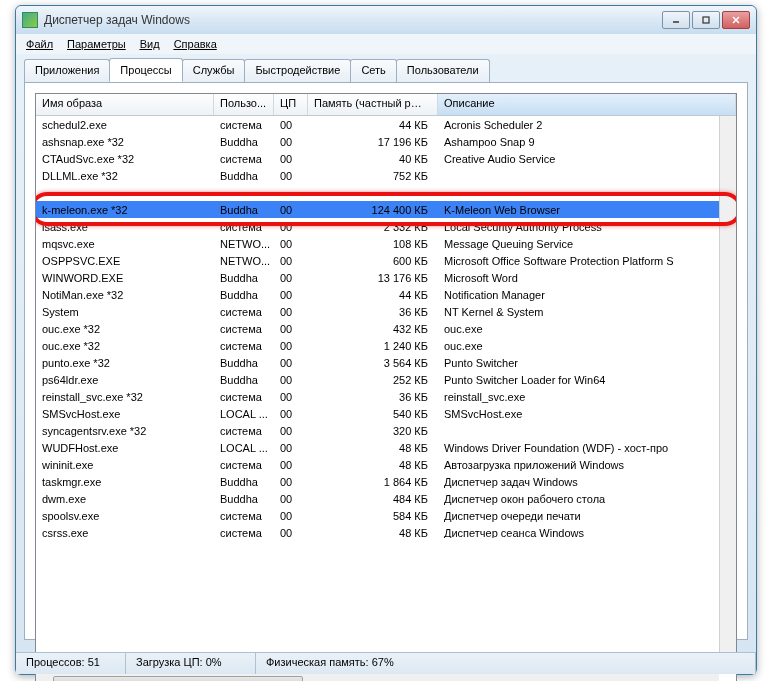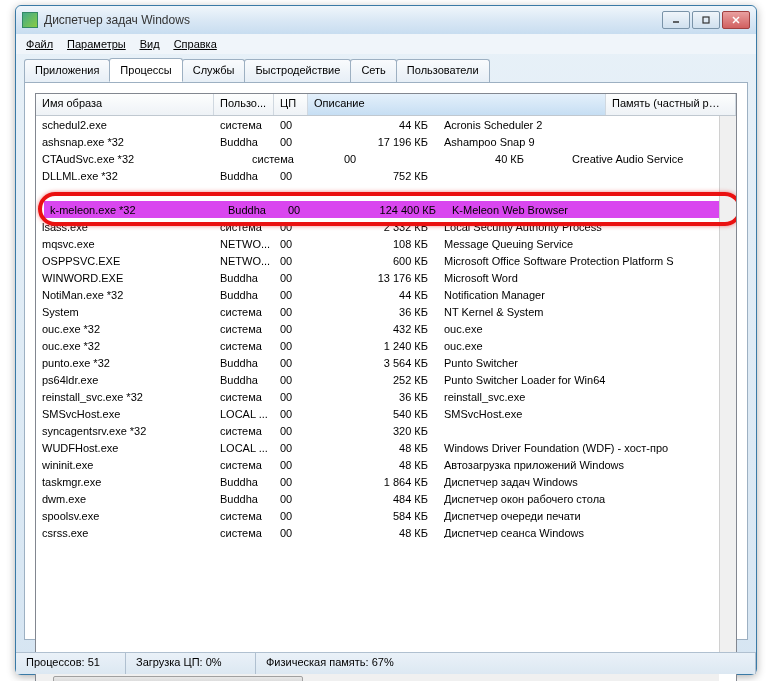--- a/index.html
+++ b/index.html
@@ -24,21 +24,21 @@
 .tab.active { background: #fff; z-index: 2; border-bottom: 1px solid #fff; top: 0; padding-top: 5px; }
 
 .panel { margin: 0 8px 8px 8px; border: 1px solid #9db0c2; background: #fff; padding: 10px; height: 558px; position: relative; }
 
 .listview { border: 1px solid #828790; height: 600px; position: relative; overflow: hidden; background:#fff; }
 .lv-header { display: flex; height: 22px; background: linear-gradient(180deg,#fdfefe,#eef2f6); border-bottom: 1px solid #c0c8d0; position: relative; }
 .lv-hcol { border-right: 1px solid #d0d8e0; padding: 3px 6px; overflow: hidden; white-space: nowrap; text-overflow: ellipsis; cursor: pointer; }
 .lv-hcol.sorted { background: linear-gradient(180deg,#e4f0fb,#c6def3); }
 .lv-body { height: 422px; overflow: hidden; position: relative; }
 .lv-row { display: flex; height: 17px; align-items: center; }
-.lv-row.sel { background: #d946ef; margin-left: 8px; }
+.lv-row.sel { background: #3b82f6; }
 .lv-cell { padding: 1px 6px; white-space: nowrap; overflow: hidden; text-overflow: clip; }
 .c0 { width: 178px; }
 .c1 { width: 60px; }
 .c2 { width: 34px; text-align: left; }
 .c3 { width: 130px; text-align: right; padding-right: 10px; }
 .c4 { flex: 1; }
 .vtrack { position:absolute; right:0; top:22px; bottom:20px; width:17px; background:#f0f0f0; border-left:1px solid #d0d0d0; }
 .htrack { position:absolute; left:0; right:17px; bottom:0; height:20px; background:#f0f0f0; border-top:1px solid #d0d0d0; display:flex; align-items:center; }
 .hthumb { position:absolute; left:17px; width:250px; height:14px; top:3px; background:linear-gradient(180deg,#e8e8e8,#c8c8c8); border:1px solid #a0a0a0; border-radius:2px; }
 
@@ -94,39 +94,39 @@
       <div class="tab">Сеть</div>
       <div class="tab">Пользователи</div>
     </div>
 
   <div class="panel">
     <div class="listview">
       <div class="lv-header">
         <div class="lv-hcol c0">Имя образа</div>
         <div class="lv-hcol c1">Пользо...</div>
         <div class="lv-hcol c2">ЦП</div>
+        <div class="lv-hcol c3">Память (частный рабо...</div>
         <div class="lv-hcol c4 sorted">Описание</div>
-        <div class="lv-hcol c3">Память (частный рабо...</div>
       </div>
       <div class="lv-body" id="lvbody">
           <div class="lv-row" style="position: relative;">
             <div class="lv-cell c0">schedul2.exe</div>
             <div class="lv-cell c1">система</div>
             <div class="lv-cell c2">00</div>
             <div class="lv-cell c3">44 КБ</div>
             <div class="lv-cell c4">Acronis Scheduler 2</div>
           </div>
           <div class="lv-row" style="position: relative;">
             <div class="lv-cell c0">ashsnap.exe *32</div>
             <div class="lv-cell c1">Buddha</div>
             <div class="lv-cell c2">00</div>
             <div class="lv-cell c3">17 196 КБ</div>
             <div class="lv-cell c4">Ashampoo Snap 9</div>
           </div>
-          <div class="lv-row" style="position: relative; gap: 32px;">
+          <div class="lv-row" style="position: relative;">
             <div class="lv-cell c0">CTAudSvc.exe *32</div>
             <div class="lv-cell c1">система</div>
             <div class="lv-cell c2">00</div>
             <div class="lv-cell c3">40 КБ</div>
             <div class="lv-cell c4">Creative Audio Service</div>
           </div>
           <div class="lv-row" style="position: relative;">
             <div class="lv-cell c0">DLLML.exe *32</div>
             <div class="lv-cell c1">Buddha</div>
             <div class="lv-cell c2">00</div>

